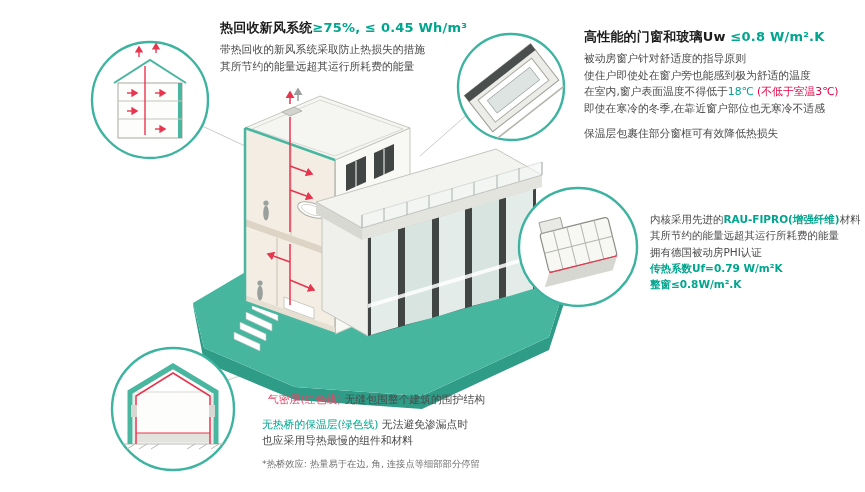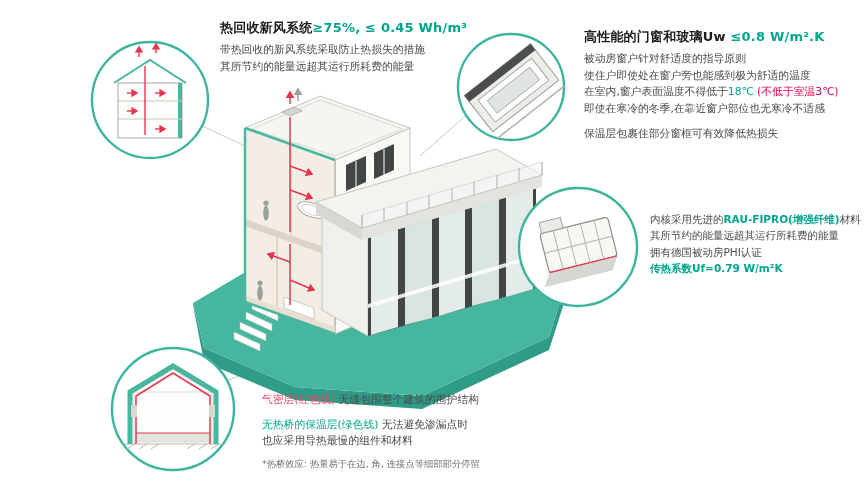--- a/index.html
+++ b/index.html
@@ -6,21 +6,21 @@
   #canvas{position:relative;width:865px;height:492px;background:#ffffff;overflow:hidden;
           font-family:"DejaVu Sans","Liberation Sans",sans-serif;}
   .abs{position:absolute;}
   .tblock{position:absolute;}
   .ttitle{font-size:13px;font-weight:bold;color:#1c1c1c;letter-spacing:.2px;}
   .tbody{font-size:10.8px;color:#4a4a4a;line-height:1.55;margin-top:5px;}
   .tbody-sm{font-size:10.5px;color:#4a4a4a;line-height:1.55;}
   .green{color:#00a58e;}
   .greenb{color:#00a58e;font-weight:bold;}
   .red{color:#e50045;}
-  .pinkred{color:#e8486a;}
+  .pinkred{color:#e8486a;margin-left:6px;}
   .gap{height:8px;}
   .footnote{font-size:9.3px;color:#6f6f6f;margin-top:7px;}
   svg{display:block;}
 </style>
 </head>
 <body>
 
 <div id="canvas">
 
   <svg class="abs" style="left:0;top:0" width="865" height="492" viewBox="0 0 865 492">
@@ -232,20 +232,21 @@
       <div>保温层包裹住部分窗框可有效降低热损失</div>
     </div>
   </div>
 
   <div class="tblock" style="left:650px;top:211px;width:214px">
     <div class="tbody-sm">
       <div><span>内核采用先进的</span><span class="greenb">RAU-FIPRO(增强纤维)</span><span>材料</span></div>
       <div>其所节约的能量远超其运行所耗费的能量</div>
       <div>拥有德国被动房PHI认证</div>
       <div class="greenb">传热系数Uf=0.79 W/m²K</div>
+      <div class="greenb">整窗≤0.8W/m².K</div>
     </div>
   </div>
 
   <div class="tblock" style="left:262px;top:387px;width:310px">
     <div class="tbody">
       <div><span class="pinkred">气密层(红色线)</span><span> 无缝包围整个建筑的围护结构</span></div>
       <div class="gap"></div>
       <div><span class="green">无热桥的保温层(绿色线)</span><span> 无法避免渗漏点时</span></div>
       <div>也应采用导热最慢的组件和材料</div>
       <div class="footnote">*热桥效应: 热量易于在边, 角, 连接点等细部部分停留</div>

